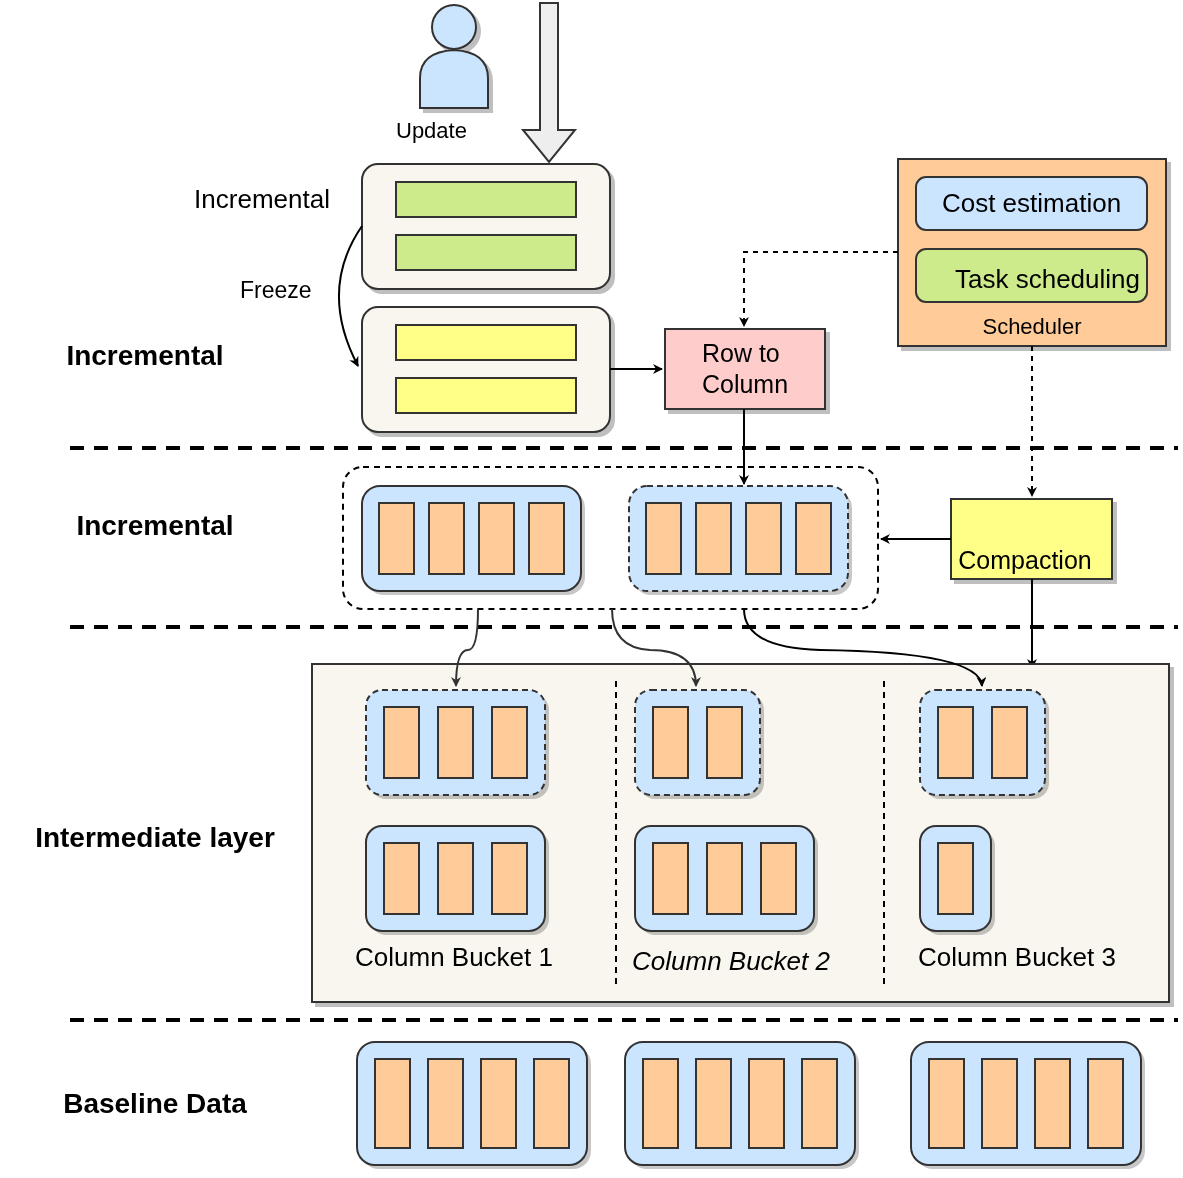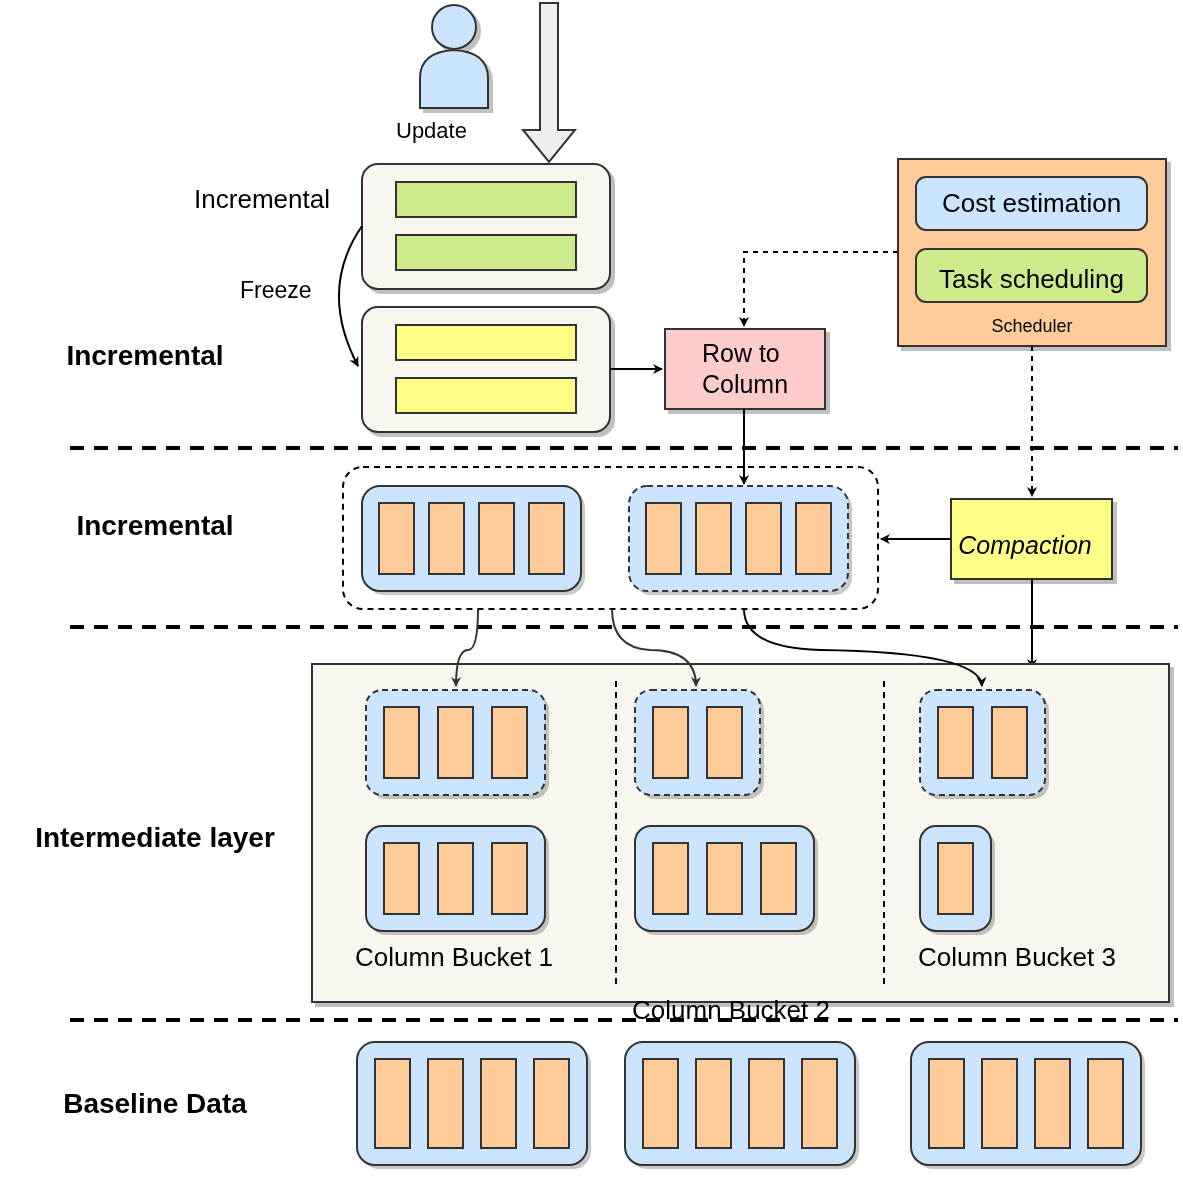--- a/index.html
+++ b/index.html
@@ -187,20 +187,20 @@
 <div class="abs section" style="left:5px;top:1085px;width:300px;">Baseline Data</div>
 
 <div class="abs box-text" style="left:665px;top:329px;width:160px;height:80px;">
   <div>
     <div>Row to</div>
     <div>Column</div>
   </div>
 </div>
 
 <div class="abs box-text" style="left:916px;top:177px;width:231px;height:53px;font-size:26px;">Cost estimation</div>
-<div class="abs box-text" style="left:916px;top:249px;width:231px;height:60px;font-size:26px;">Task scheduling</div>
-<div class="abs box-text" style="left:898px;top:310px;width:268px;height:32px;font-size:18px;">Scheduler</div>
-
-<div class="abs box-text" style="left:951px;top:505px;width:148px;height:80px;font-style:italic;">Compaction</div>
+<div class="abs box-text" style="left:916px;top:249px;width:231px;height:60px;font-size:26px;padding-left:16px;">Task scheduling</div>
+<div class="abs box-text" style="left:898px;top:310px;width:268px;height:32px;font-size:22px;">Scheduler</div>
+
+<div class="abs box-text" style="left:951px;top:520px;width:148px;height:80px;">Compaction</div>
 
 <div class="abs label" style="left:355px;top:941px;width:245px;">Column Bucket 1</div>
-<div class="abs label" style="left:632px;top:994px;width:245px;">Column Bucket 2</div>
+<div class="abs label" style="left:632px;top:945px;width:245px;font-style:italic;">Column Bucket 2</div>
 <div class="abs label" style="left:918px;top:941px;width:245px;">Column Bucket 3</div>
 
 </body></html>

